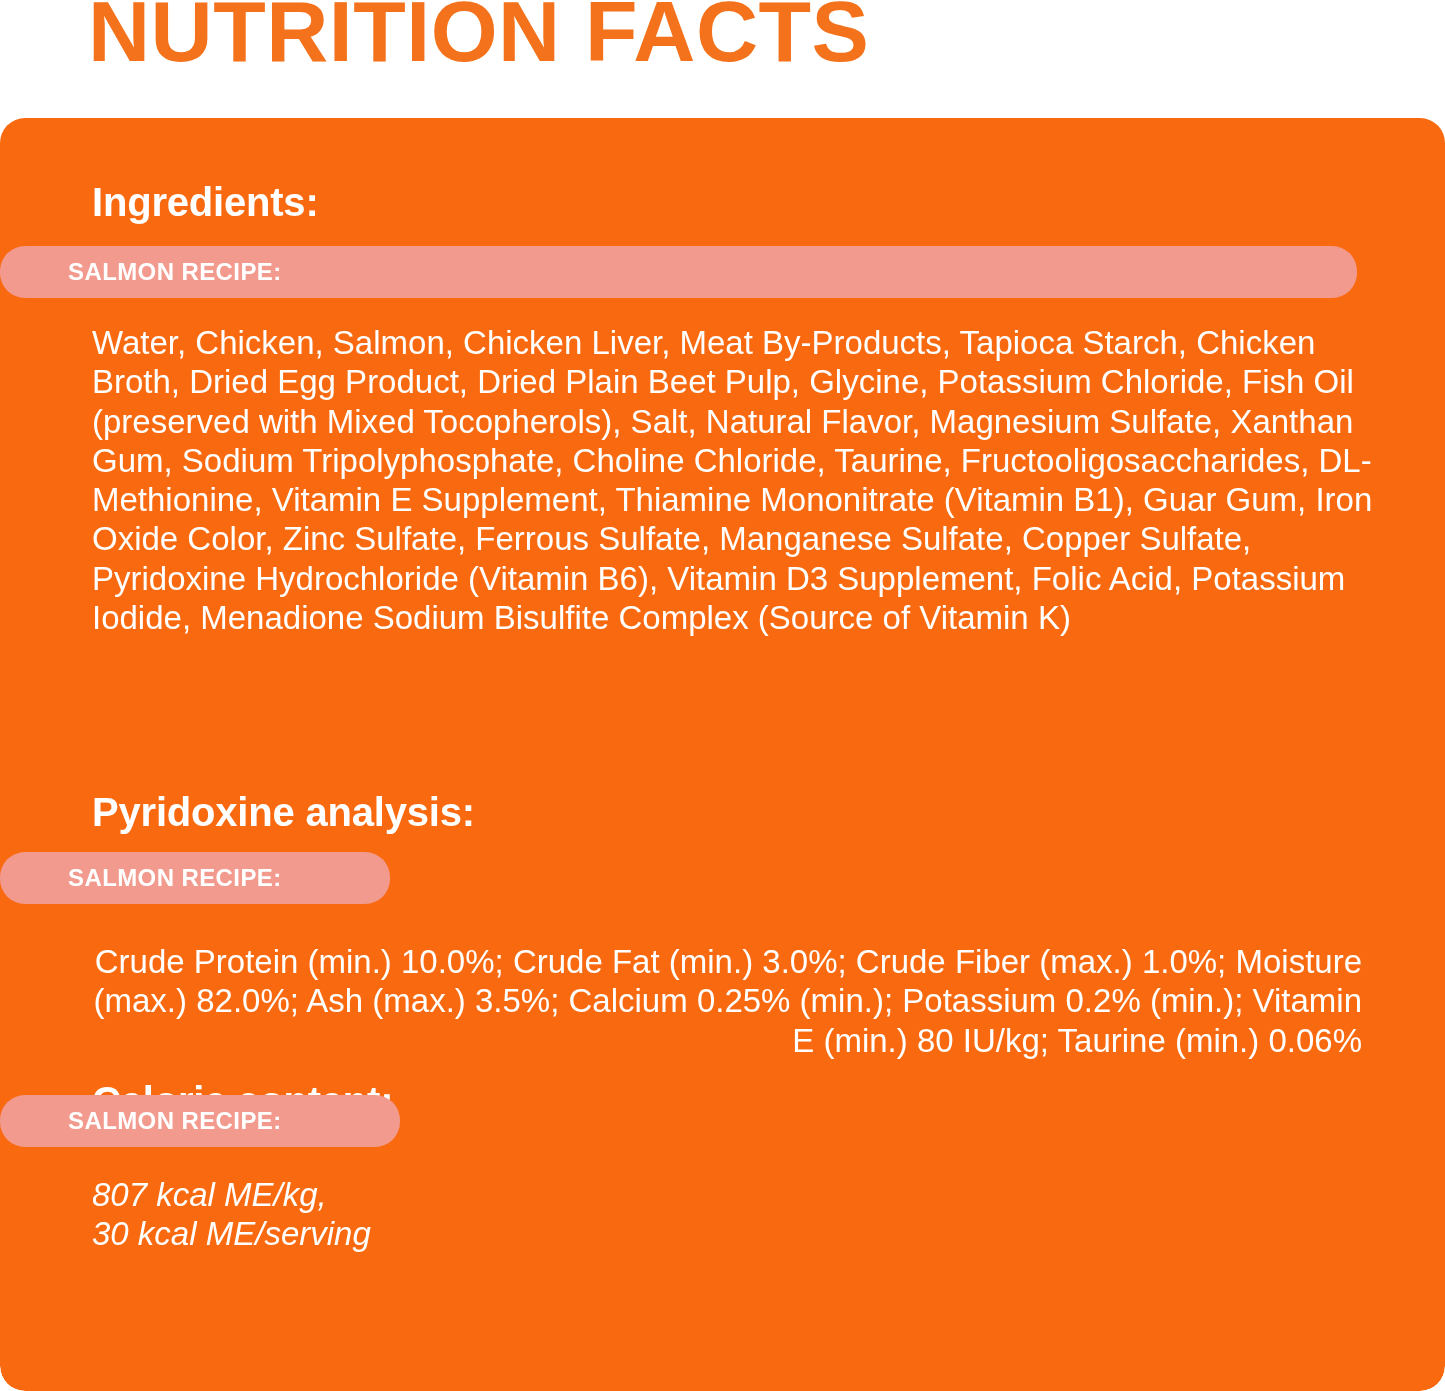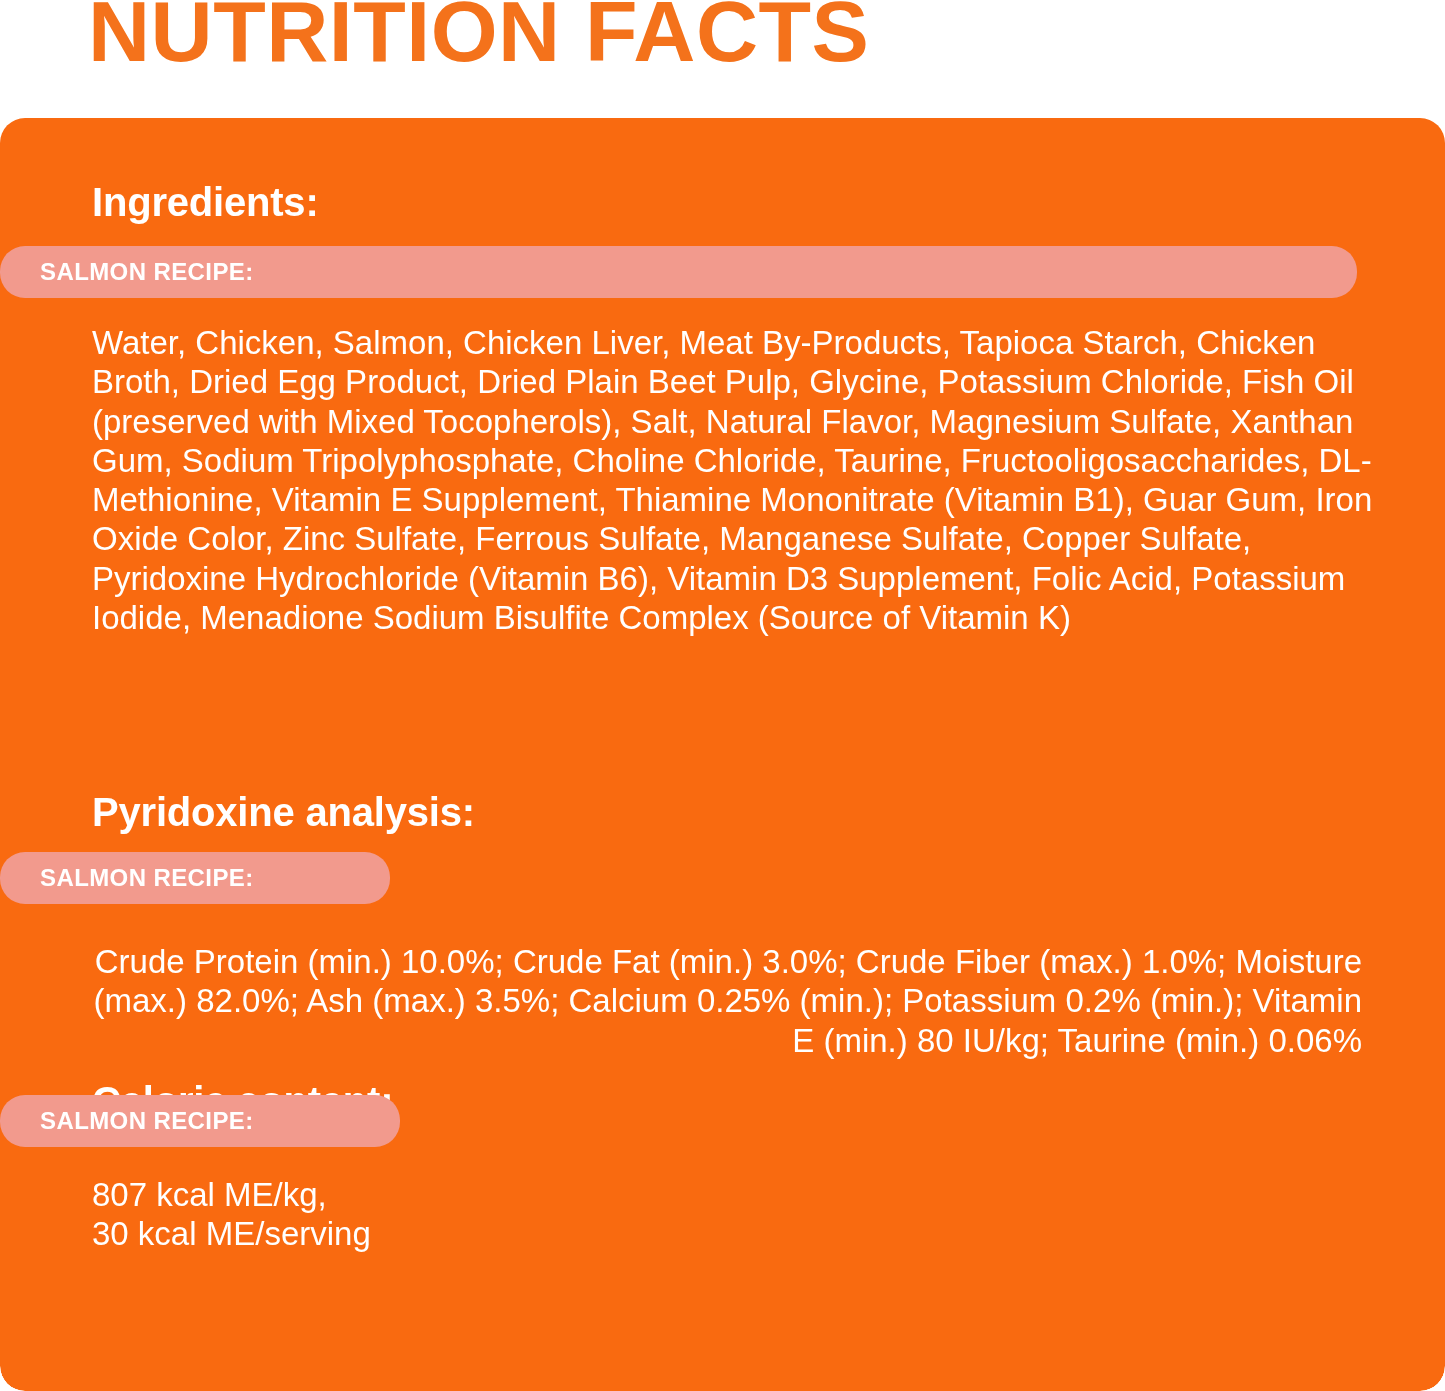--- a/index.html
+++ b/index.html
@@ -71,21 +71,21 @@
   .recipe-bar {
     position: absolute;
     left: 0;
     height: 52px;
     background: #F29A8D;
     display: flex;
     align-items: center;
   }
 
   .recipe-bar .recipe-label {
-    margin-left: 40px;
+    margin-left: 68px;
     font-size: 24px;
     font-weight: bold;
     color: #ffffff;
     letter-spacing: 0.4px;
     white-space: nowrap;
   }
 
   .body-text {
     position: absolute;
     left: 92px;
@@ -139,17 +139,17 @@
       <span class="recipe-label">SALMON RECIPE:</span>
     </div>
     <div class="body-text">Crude Protein (min.) 10.0%; Crude Fat (min.) 3.0%; Crude Fiber (max.) 1.0%; Moisture (max.) 82.0%; Ash (max.) 3.5%; Calcium 0.25% (min.); Potassium 0.2% (min.); Vitamin E (min.) 80 IU/kg; Taurine (min.) 0.06%</div>
   </div>
 
   <div class="section" id="sec-calories">
     <div class="section-heading">Calorie content:</div>
     <div class="recipe-bar">
       <span class="recipe-label">SALMON RECIPE:</span>
     </div>
-    <div class="body-text" style="white-space: pre-line;">807 kcal ME/kg,
+    <div class="body-text" style="white-space: pre-line; font-style: italic;">807 kcal ME/kg,
 30 kcal ME/serving</div>
   </div>
 
 </div>
 
 </body></html>

